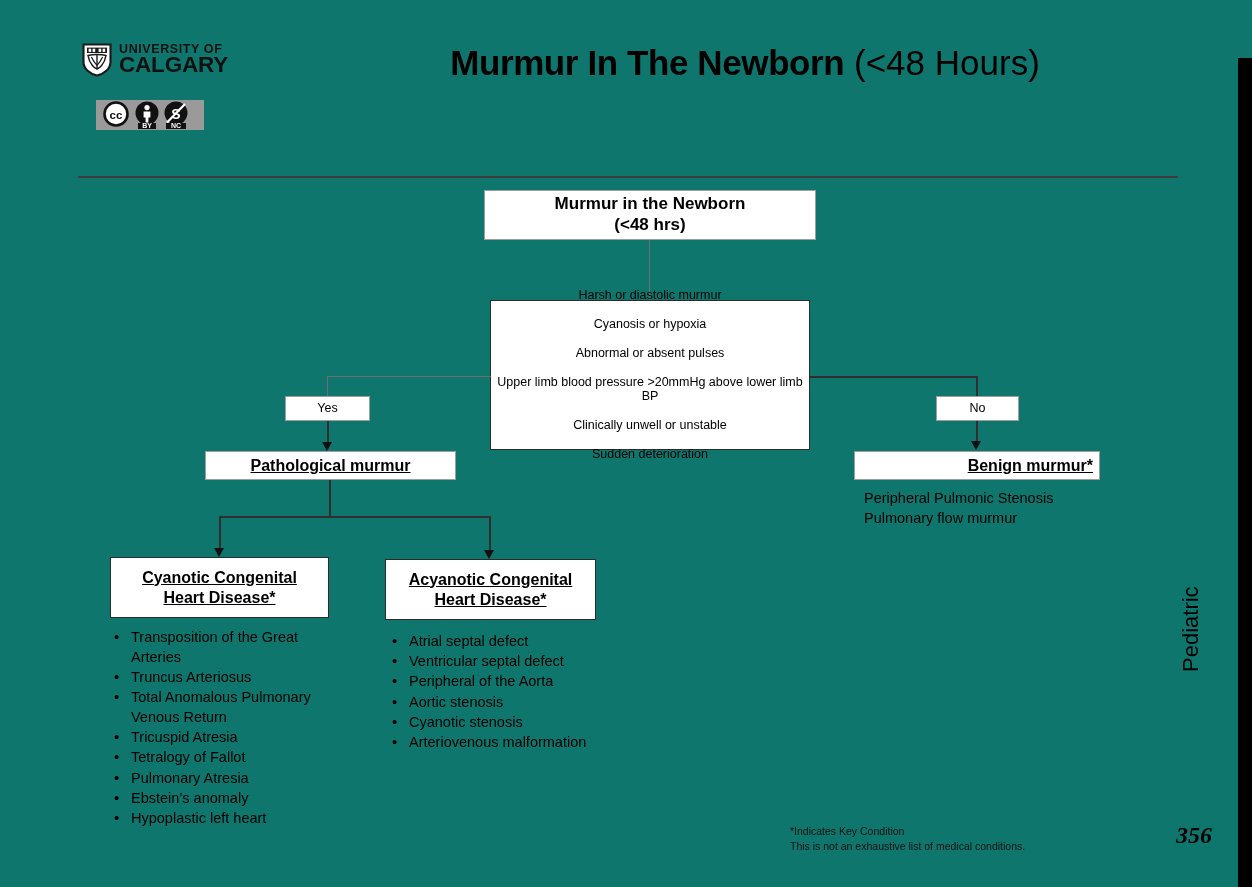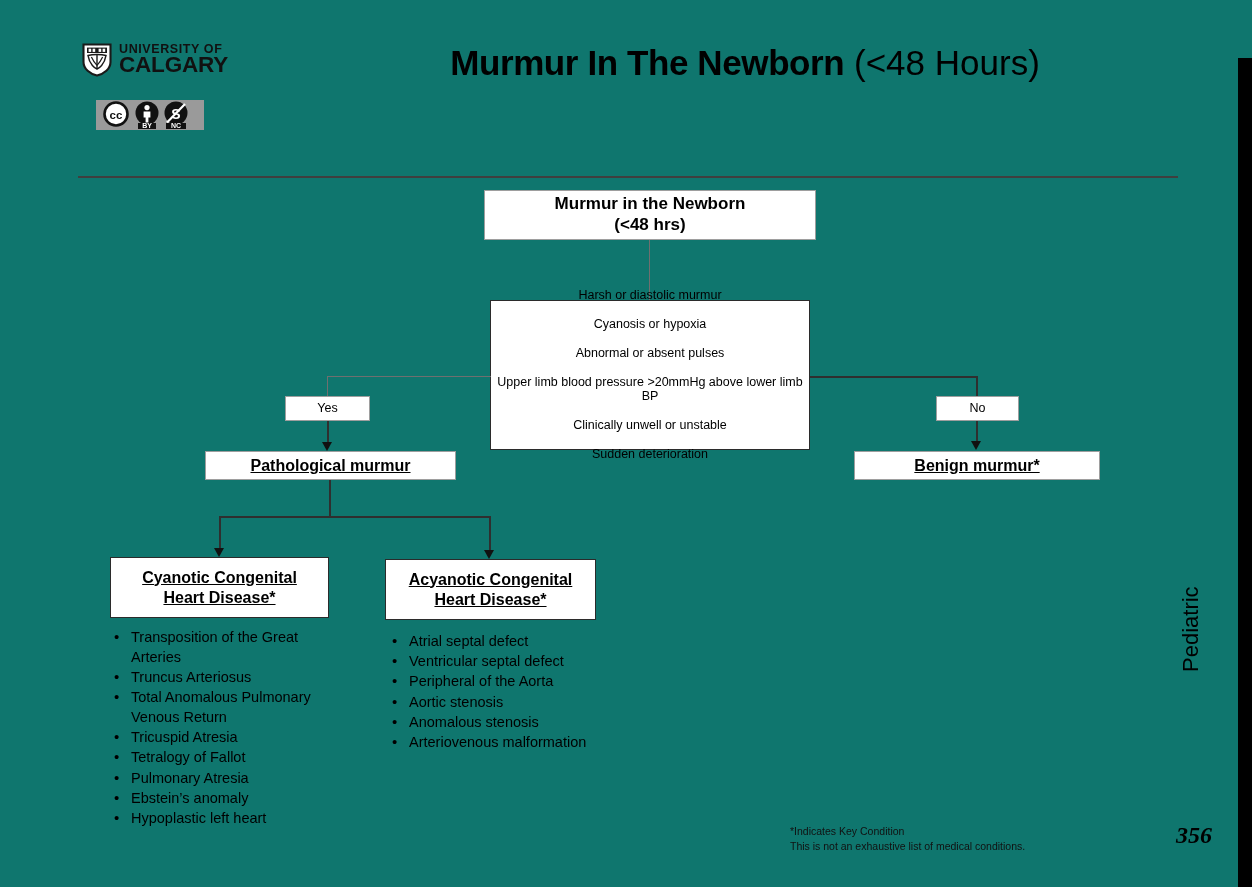--- a/index.html
+++ b/index.html
@@ -309,24 +309,28 @@
   <div class="ln dk" style="left:810px; top:376px; width:168px; height:1.6px;"></div>
   <div class="ln dk" style="left:976px; top:376px; width:1.6px; height:20px;"></div>
 
   <div class="box" id="no-box" style="left:936px; top:396px; width:83px; height:25px;">
     <div class="inner box-plain">No</div>
   </div>
 
   <div class="ln dk" style="left:976px; top:421px; width:1.6px; height:25px;"></div>
   <div class="arrow-down" style="left:971px; top:441px;"></div>
 
-  <div class="box" id="benign-box" style="left:854px; top:451px; width:246px; height:29px;">
+  <div class="box" id="benign-box" style="left:854px; top:451px; width:246px; height:29px;text-align:right;">
     <div class="inner box-title-sm">Benign murmur*</div>
   </div>
 
+  <ul class="plainlist" style="left:864px; top:488px; width:260px;">
+    <li>Peripheral Pulmonic Stenosis</li>
+    <li>Pulmonary flow murmur</li>
+  </ul>
 
   <div class="ln dk" style="left:329px; top:480px; width:1.6px; height:36px;"></div>
   <div class="ln dk" style="left:219px; top:516px; width:272px; height:1.6px;"></div>
   <div class="ln dk" style="left:219px; top:516px; width:1.6px; height:36px;"></div>
   <div class="arrow-down" style="left:214px; top:548px;"></div>
   <div class="ln dk" style="left:489px; top:516px; width:1.6px; height:38px;"></div>
   <div class="arrow-down" style="left:484px; top:550px;"></div>
 
   <div class="box dark" id="cyanotic-box" style="left:110px; top:557px; width:219px; height:61px;">
     <div class="inner">
@@ -351,21 +355,21 @@
     <li>Pulmonary Atresia</li>
     <li>Ebstein’s anomaly</li>
     <li>Hypoplastic left heart</li>
   </ul>
 
   <ul class="bullets" style="left:390px; top:632px; width:260px;">
     <li>Atrial septal defect</li>
     <li>Ventricular septal defect</li>
     <li>Peripheral of the Aorta</li>
     <li>Aortic stenosis</li>
-    <li>Anomalous stenosis</li>
+    <li>Cyanotic stenosis</li>
     <li>Arteriovenous malformation</li>
   </ul>
 
   <div class="footnote">
     <div>*Indicates Key Condition</div>
     <div>This is not an exhaustive list of medical conditions.</div>
   </div>
 
   <div class="side-label">Pediatric</div>
 

